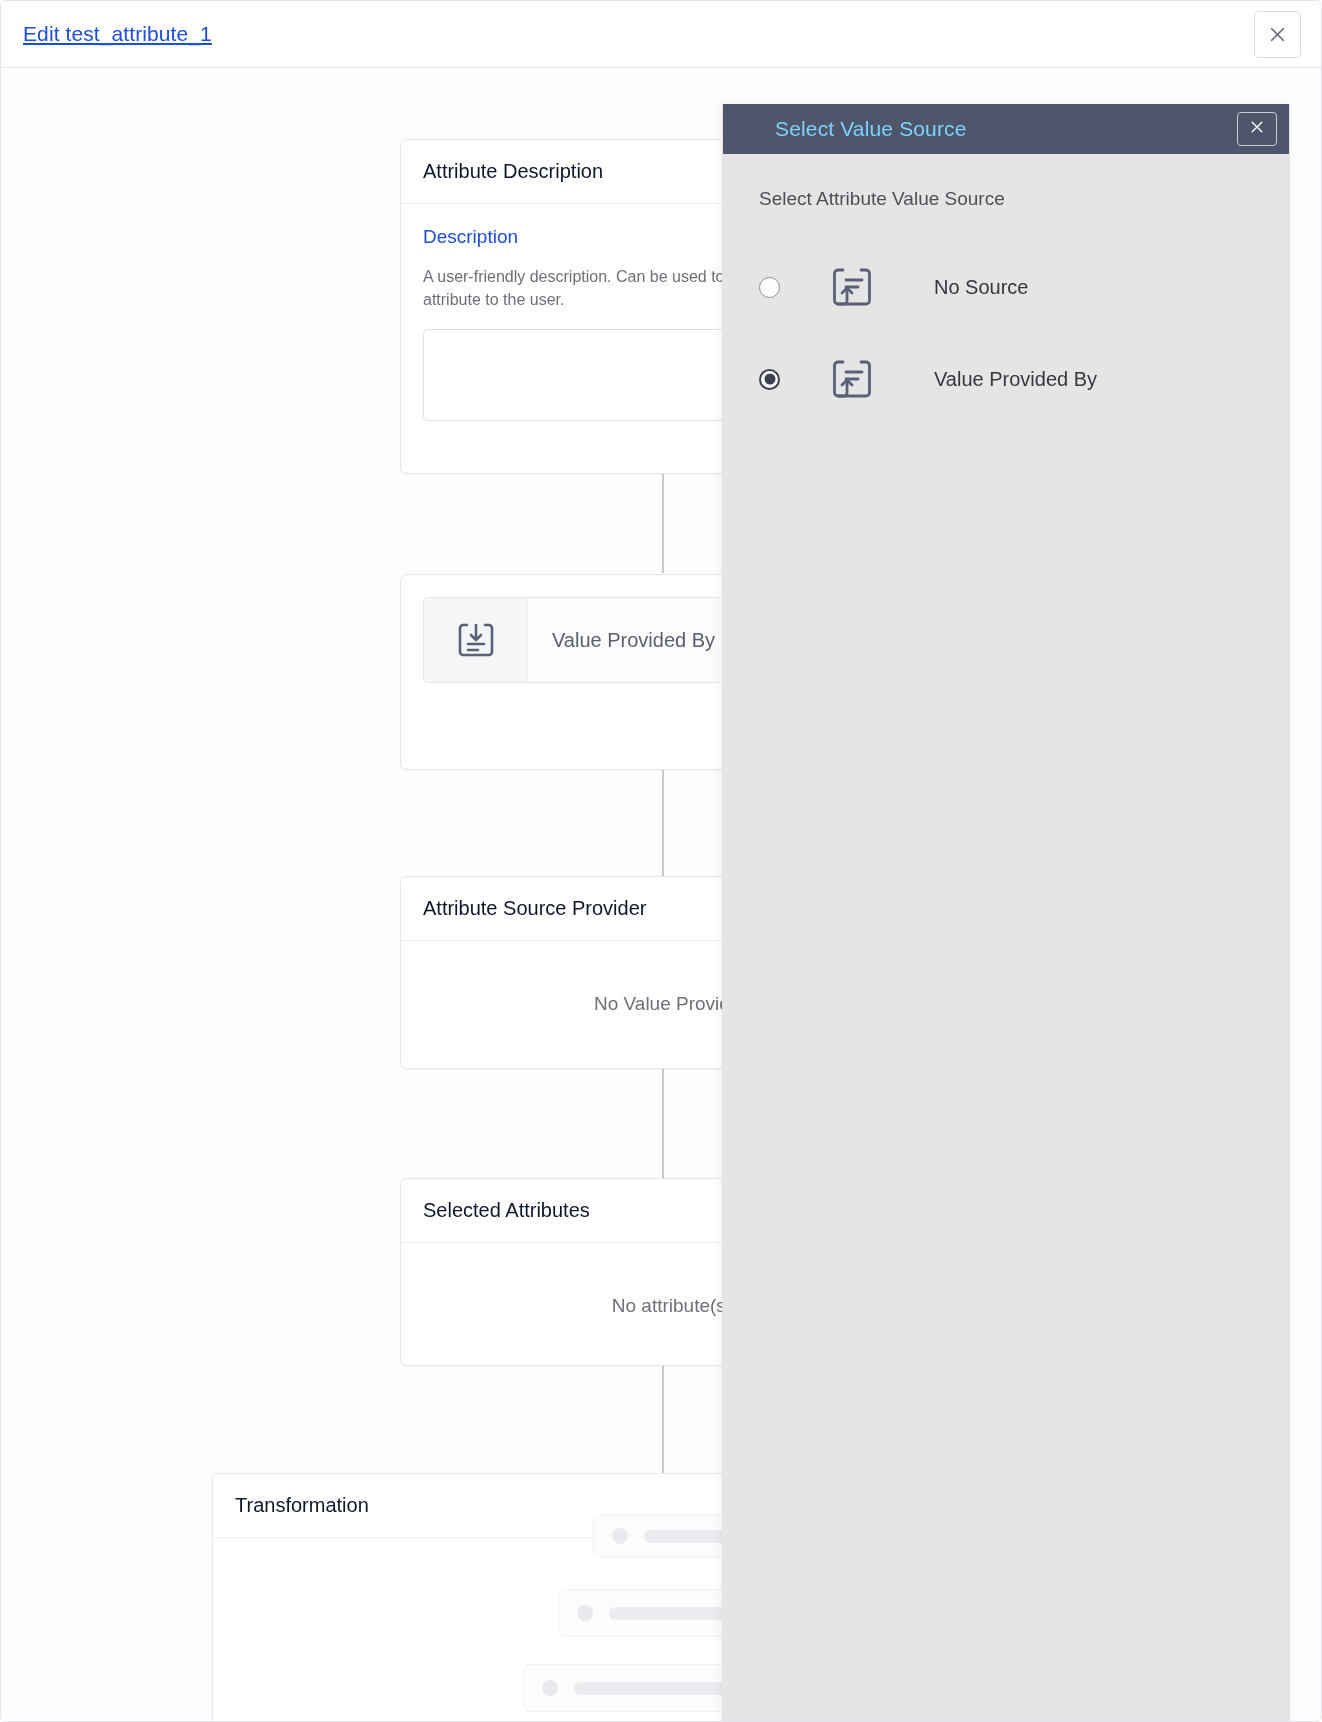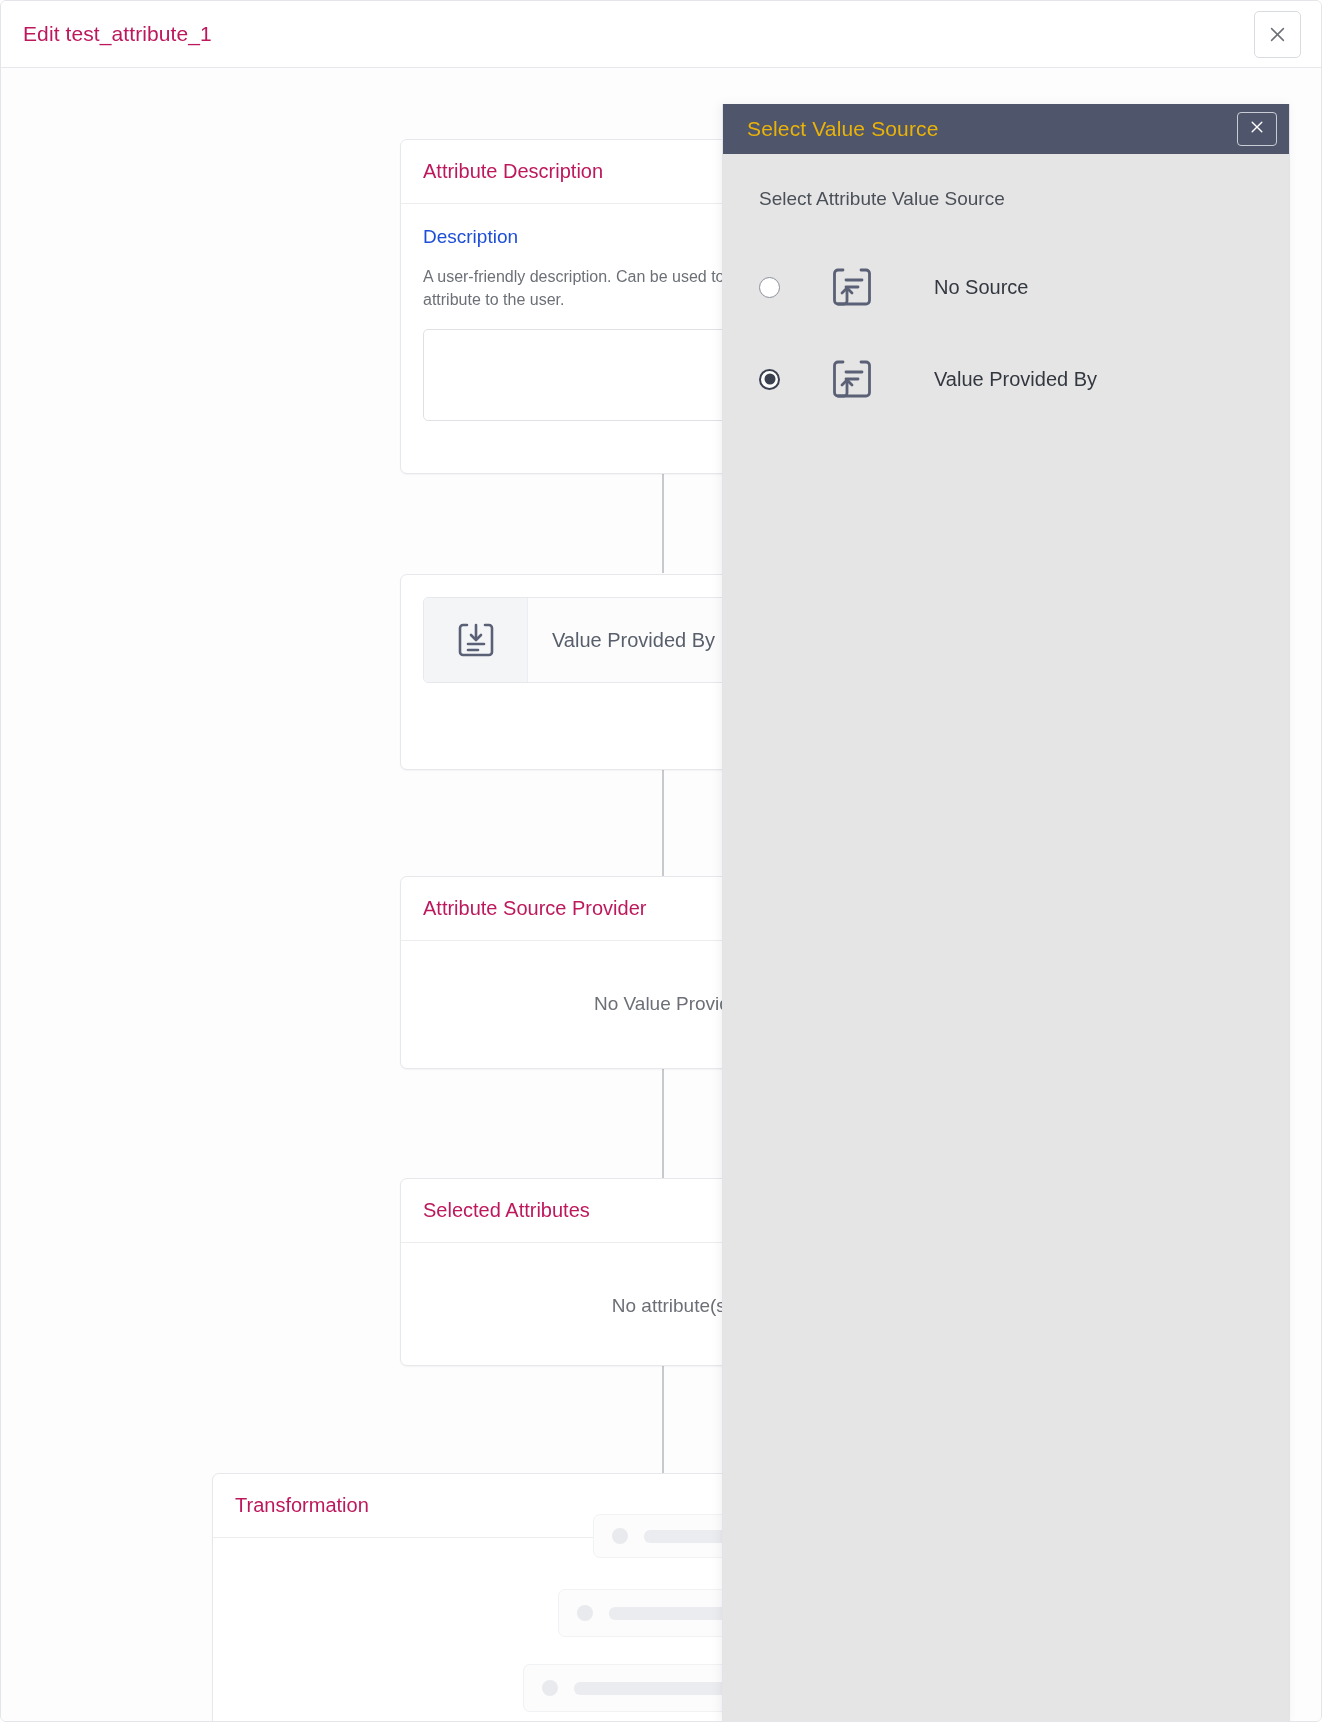--- a/index.html
+++ b/index.html
@@ -23,23 +23,24 @@
   .titlebar {
     position: absolute; top: 0; left: 0;
     width: 1322px; height: 67px;
     background: #ffffff;
     border-bottom: 1px solid #e6e8eb;
     display: flex; align-items: center;
     padding: 0 22px;
   }
   .titlebar-title {
     font-size: 21px;
-    color: #be185d;
+    color: #1d4ed8;
     font-weight: 400;
     letter-spacing: .1px;
+    text-decoration: underline;
   }
   .titlebar-spacer { flex: 1; }
   .close-btn-outer {
     width: 47px; height: 47px;
     border: 1px solid #d8dbe0;
     border-radius: 5px;
     background: #ffffff;
     display: flex; align-items: center; justify-content: center;
     cursor: pointer;
   }
@@ -70,21 +71,21 @@
     border-radius: 7px;
     box-shadow: 0 1px 2px rgba(20,23,28,.045);
     overflow: hidden;
   }
   .card-head {
     padding: 20px 22px;
     border-bottom: 1px solid #ededf0;
   }
   .card-head-title {
     font-size: 20px;
-    color: #be185d;
+    color: #0f172a;
     font-weight: 400;
   }
   .card-body { padding: 22px; }
 
   .field-label {
     font-size: 19px;
     color: #1d4ed8;
     margin-bottom: 17px;
   }
   .field-help {
@@ -156,24 +157,25 @@
     box-shadow: -2px 0 10px rgba(20,23,28,.06);
     z-index: 40;
   }
   .overlay-head {
     height: 50px;
     background: #4f556a;
     display: flex; align-items: center;
     padding: 0 12px 0 24px;
   }
   .overlay-title {
-    color: #eab308;
+    color: #7dd3fc;
     font-size: 21px;
     font-weight: 400;
     letter-spacing: .15px;
+    margin-left: 28px;
   }
   .overlay-head-spacer { flex: 1; }
   .overlay-close {
     width: 40px; height: 34px;
     border: 1px solid #c9ccd4;
     border-radius: 4px;
     background: transparent;
     display: flex; align-items: center; justify-content: center;
     cursor: pointer;
   }

